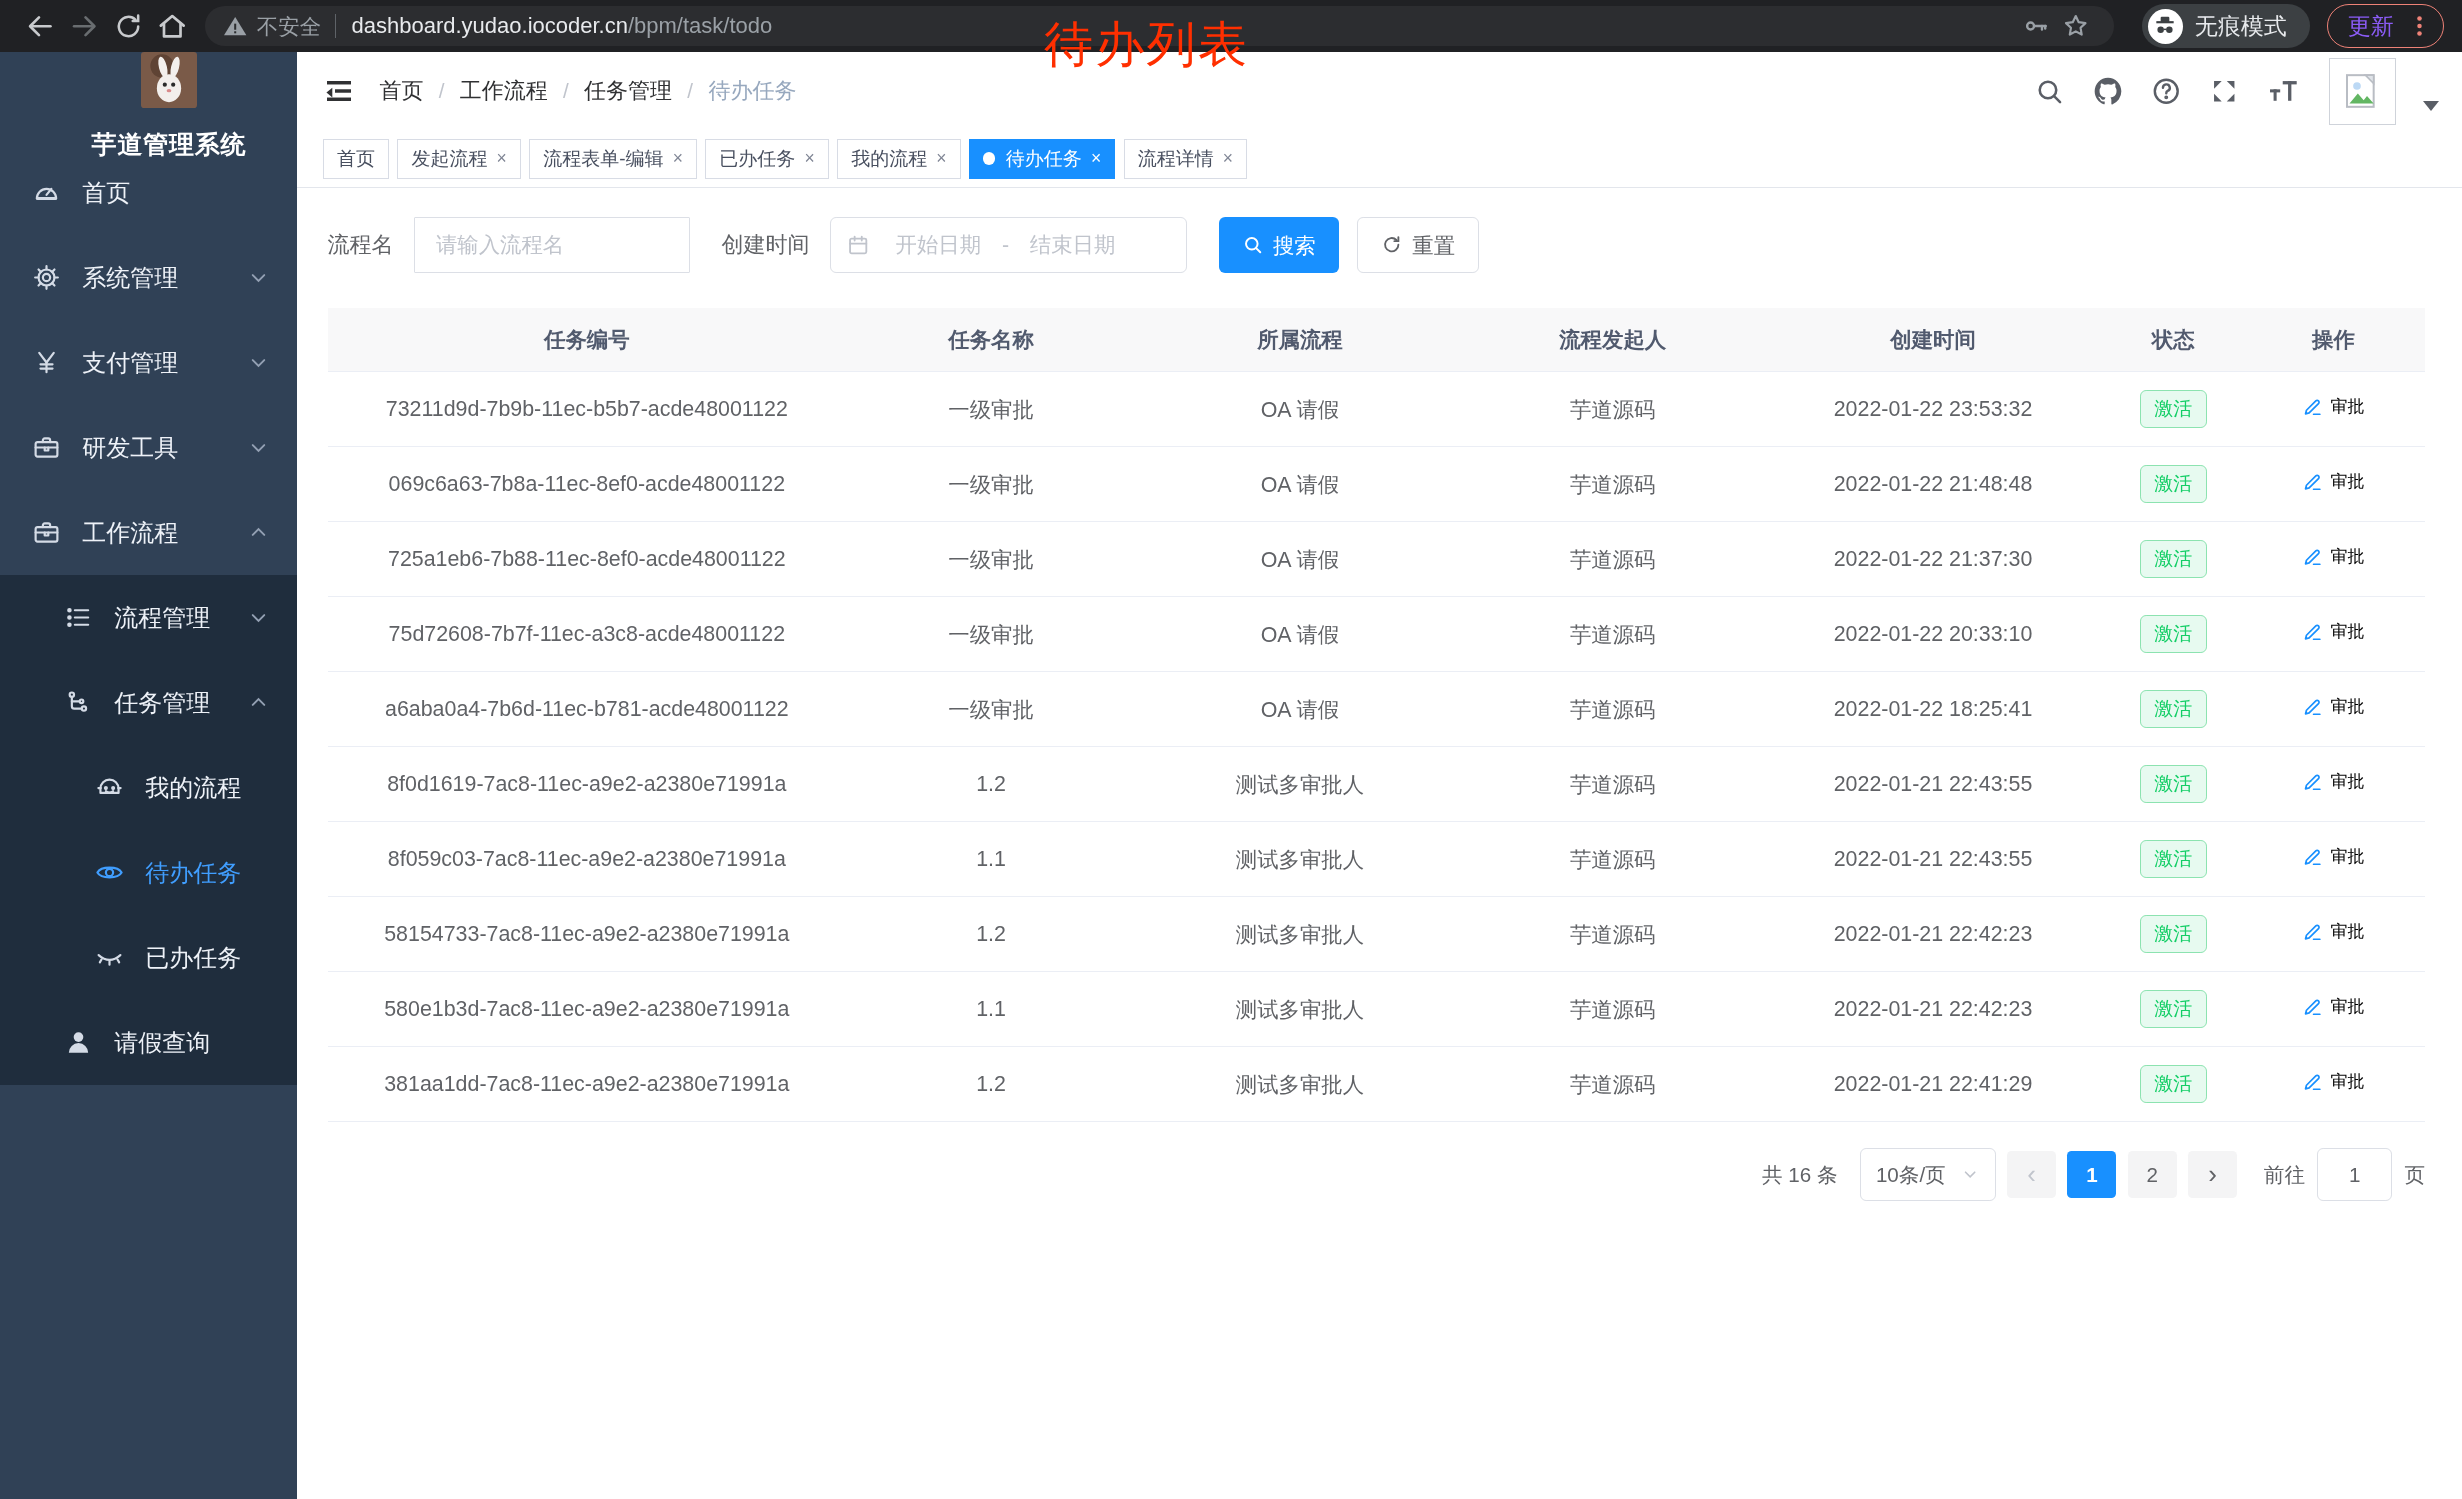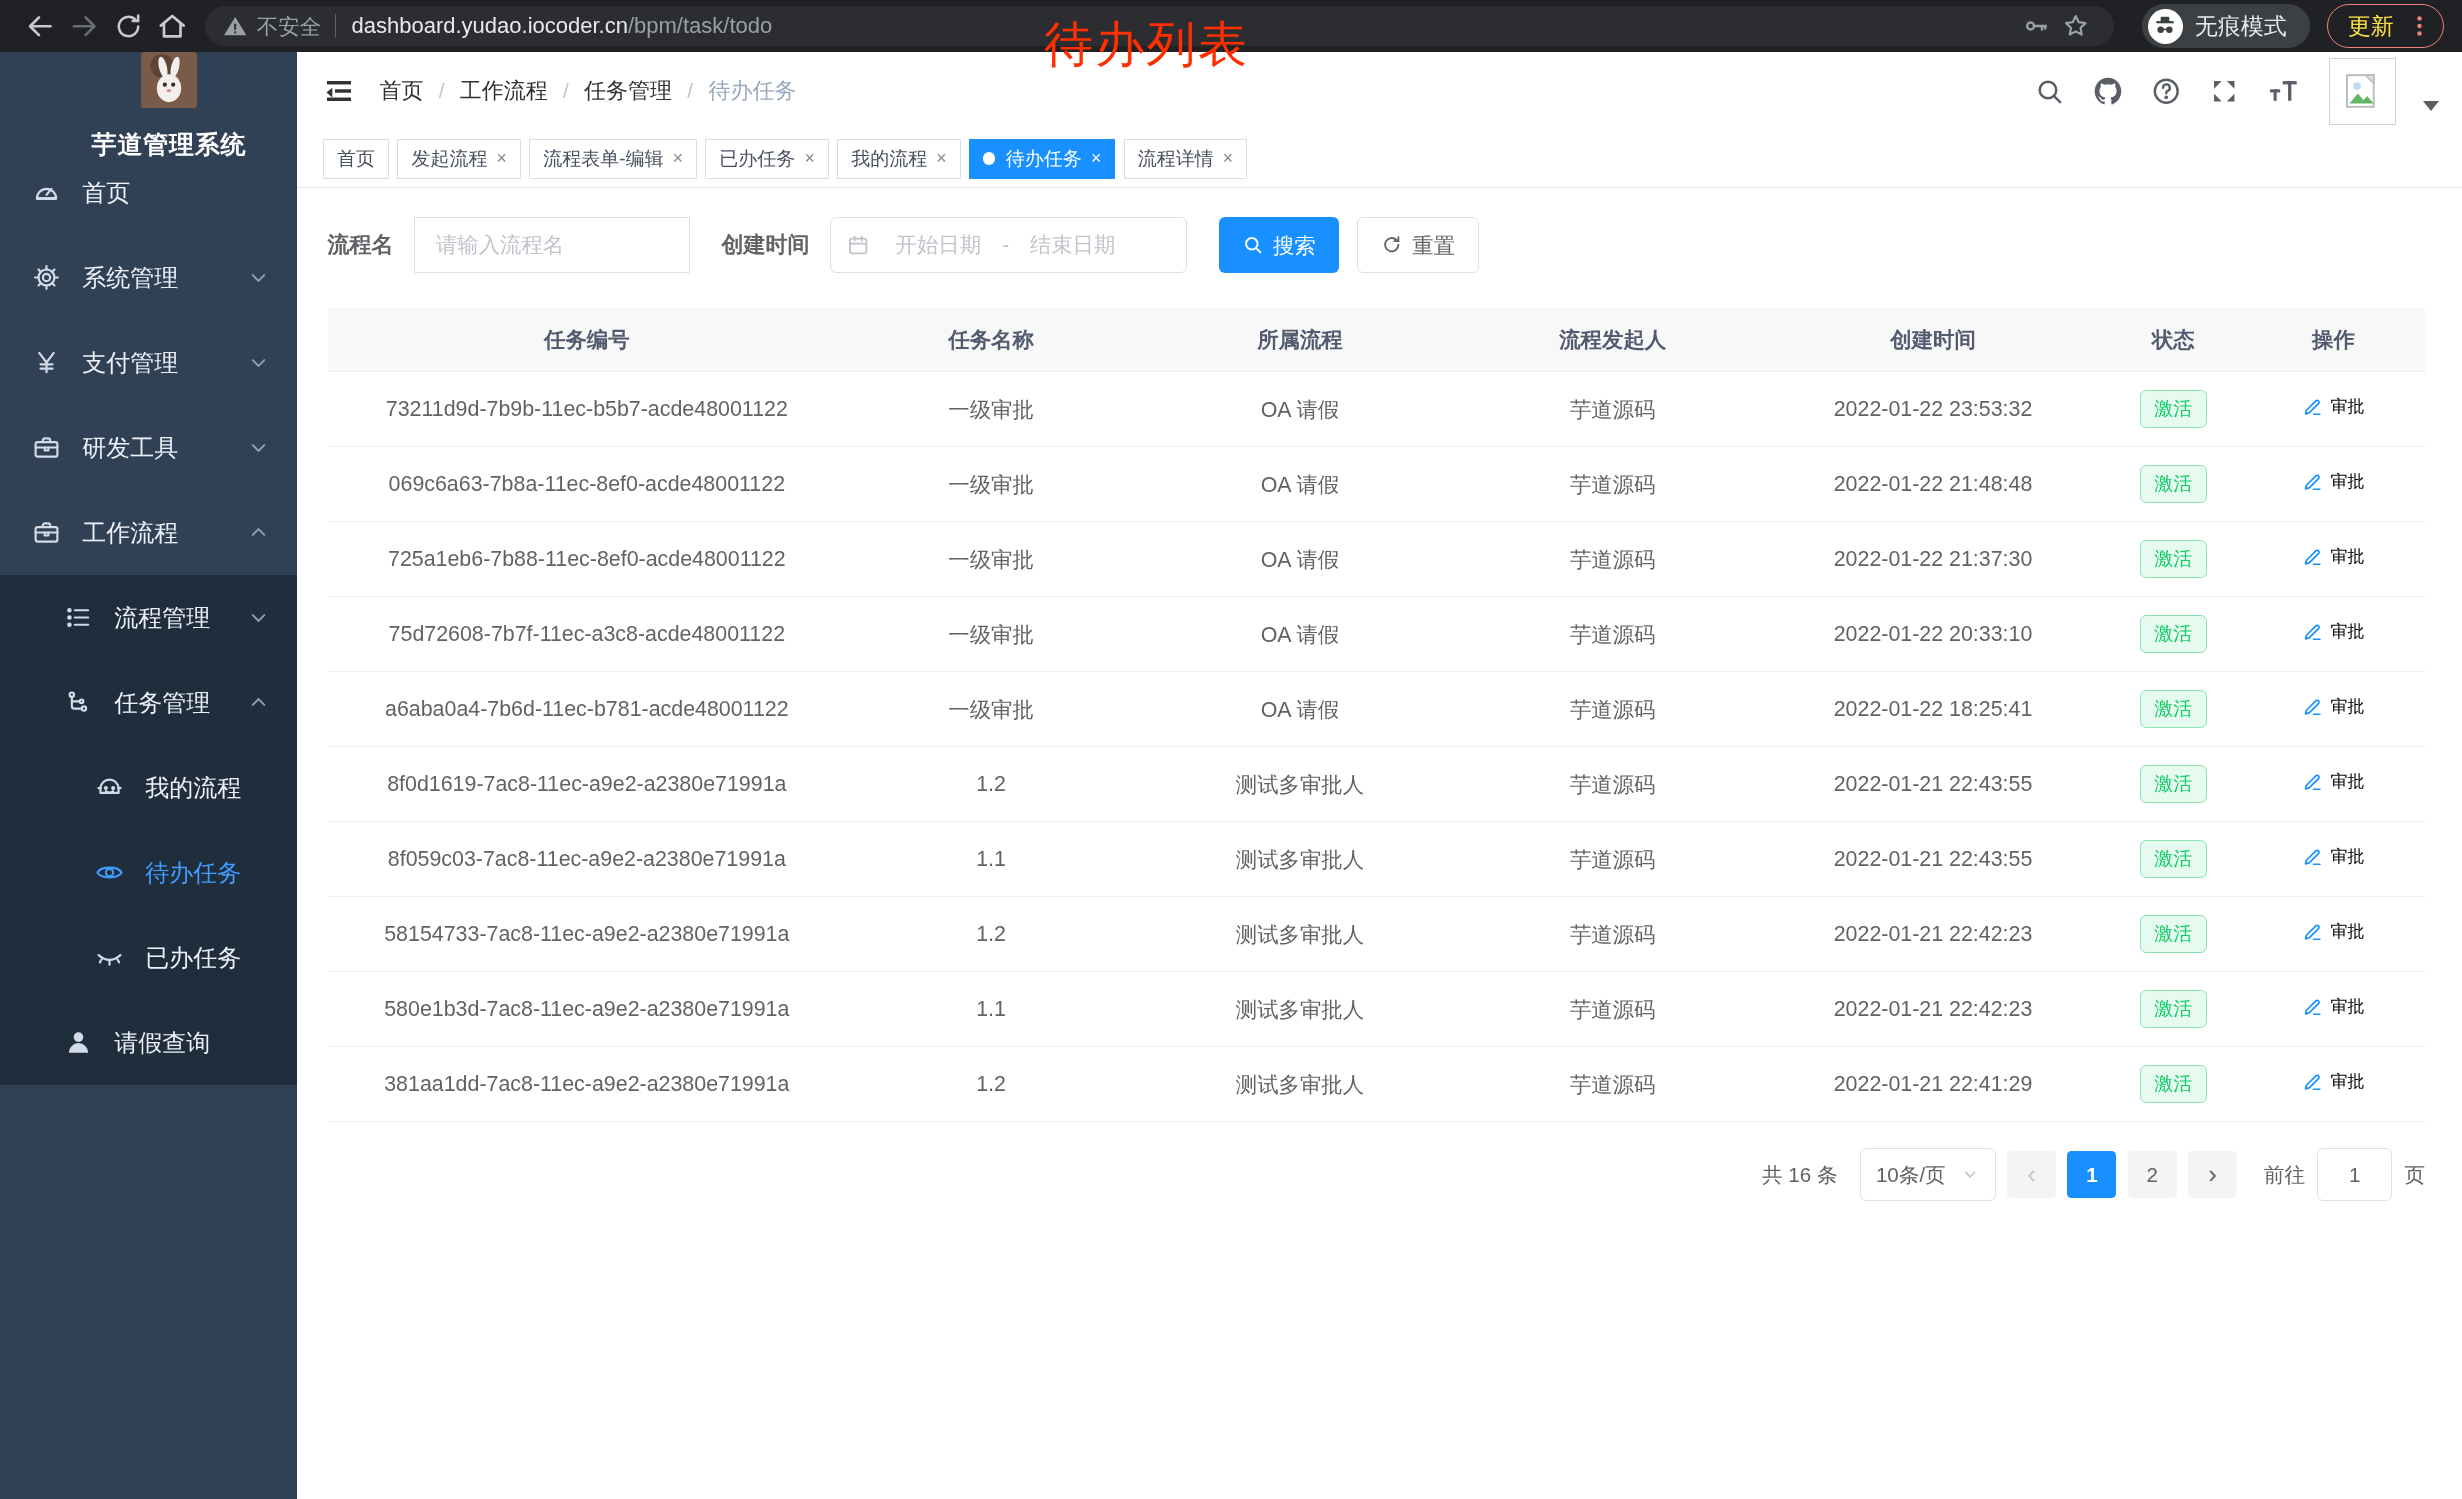--- a/index.html
+++ b/index.html
@@ -18,21 +18,21 @@
   .url-host { color:#e8eaed; font-size:22px; }
   .url-path { color:#9aa0a6; font-size:22px; }
   .pill-spacer { flex:1; }
   .pill-ic { width:40px; height:40px; display:flex; align-items:center; justify-content:center; color:#9aa0a6; }
   .incog { height:44px; background:#3c4043; border-radius:22px; display:flex; align-items:center;
     gap:12.2px; padding:0 23px 0 6.1px; margin-right:17px; }
   .incog-circle { width:35px; height:35px; background:#fff; border-radius:50%; display:flex; align-items:center; justify-content:center; }
   .incog-label { color:#e8eaed; font-size:23px; }
   .update-pill { height:44px; border:1.5px solid #ee8277; border-radius:22px; display:flex; align-items:center;
     gap:13.7px; padding:0 12.2px 0 20px; color:#ee8277; }
-  .update-label { font-size:23px; color:#fde047;text-align:right; }
+  .update-label { font-size:23px; color:#8b5cf6;text-align:right; }
 
   
   .app { display:flex; height:1448px; }
   .sidebar { width:297px; background:#304156; flex-shrink:0; overflow:hidden; }
   .logo-row { height:78px; display:flex; align-items:center; padding-left:41px; gap:20px;flex-direction:column; }
   .logo-box { width:56px; height:56px; border-radius:3.1px; overflow:hidden; flex-shrink:0; }
   .logo-title { color:#fff; font-size:25px; font-weight:700; letter-spacing:0.8px; }
   .menu { margin-top:20px; }
   .menu-item { height:85px; display:flex; align-items:center; position:relative; color:#eef2f8;
     font-size:24px; cursor:pointer; }
@@ -63,21 +63,21 @@
   .tag { height:40px; border:1.5px solid #d8dce5; background:#fff; color:#495060; font-size:19px;
     display:flex; align-items:center; padding:0 13px; gap:9.2px; cursor:pointer; }
   .tag .tagx { font-size:17.5px; color:#808695; }
   .tag.active { background:#1890ff; border-color:#1890ff; color:#fff; }
   .tag.active .tagx { color:#fff; }
   .tag-dot { width:12.2px; height:12.2px; border-radius:50%; background:#fff; margin-right:1.5px; }
 
   
   .content { padding:29px 37px 0 30.5px; position:relative; flex:1; }
   .filters { display:flex; align-items:center; font-size:22px; color:#606266; }
-  .f-label { font-weight:700; margin-right:20px; white-space:nowrap; }
+  .f-label { font-weight:400; margin-right:20px; white-space:nowrap; }
   .txt-input { width:276px; height:56px; border:1.5px solid #dcdfe6; border-radius:1px; padding:0 21.4px;
     font-size:21.4px; color:#606266; outline:none; font-family:inherit; }
   .txt-input::placeholder, .d-in::placeholder, .goto-input::placeholder { color:#c0c4cc; }
   .gap-lg { width:32px; flex-shrink:0; }
   .date-range { width:357px; height:56px; border:1.5px solid #dcdfe6; border-radius:6.1px; display:flex;
     align-items:center; padding:0 15.3px; margin-right:32px; color:#c0c4cc; }
   .d-in { border:none; outline:none; width:121px; font-size:21.4px; color:#606266; text-align:center; font-family:inherit; background:transparent; }
   .d-sep { color:#c0c4cc; font-size:21.4px; margin:0 3.1px; }
   .btn { height:56px; display:inline-flex; align-items:center; gap:10px; border-radius:6.1px;
     font-size:21.4px; padding:0 23px; cursor:pointer; border:none; font-family:inherit; }

